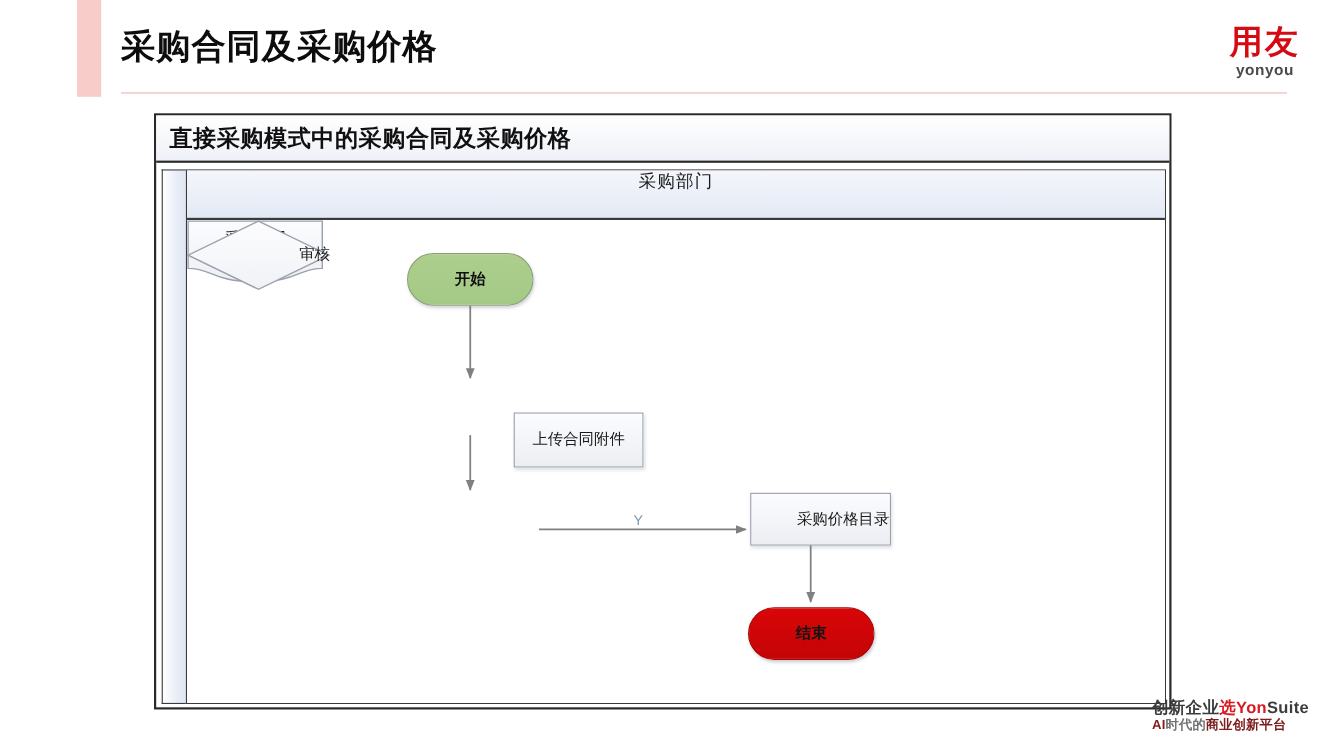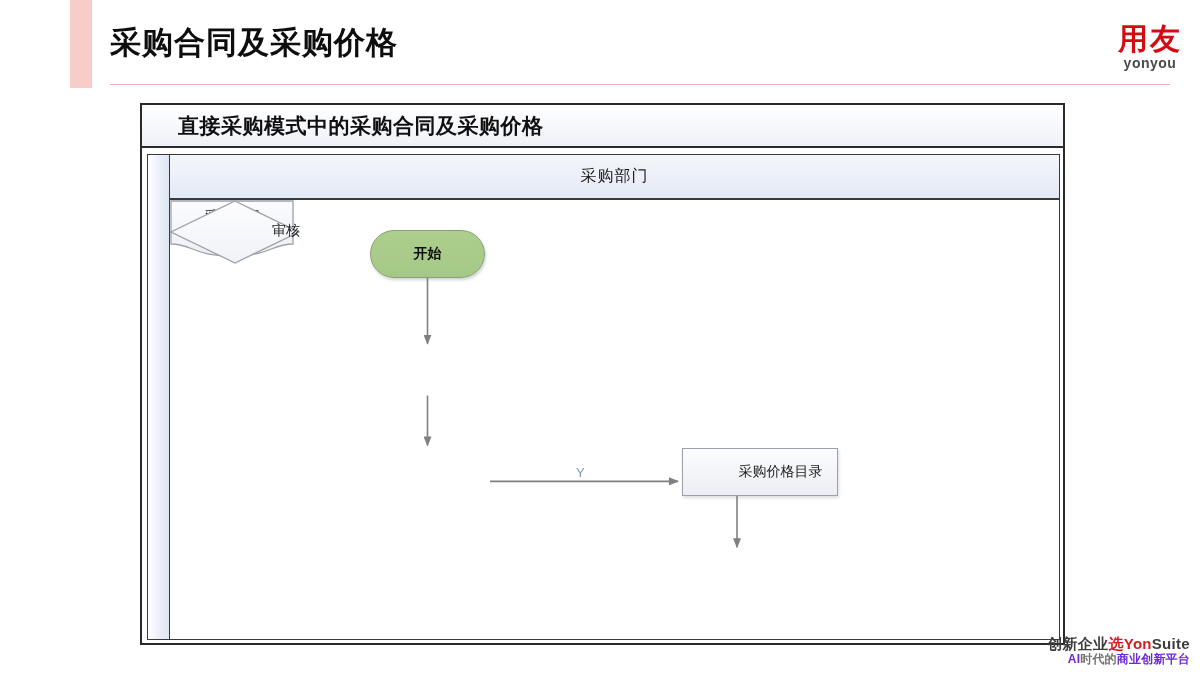--- a/index.html
+++ b/index.html
@@ -93,21 +93,20 @@
     background: linear-gradient(to bottom, #ffffff 0%, #eef1f7 100%);
     display: flex;
     align-items: center;
     padding-left: 12px;
   }
   .diagram-title span {
     font-size: 21px;
     font-weight: bold;
     color: #101010;
     letter-spacing: 0.5px;
-    margin-left: 24px;
   }
 
   
   .lane-wrap {
     position: absolute;
     left: 5px;
     top: 49px;
     width: 913px;
     height: 486px;
     display: flex;
@@ -128,21 +127,20 @@
     display: flex;
     flex-direction: column;
     background: #ffffff;
   }
   .lane-header {
     height: 43px;
     flex: none;
     background: linear-gradient(to bottom, #f4f6fb 0%, #e3e9f5 100%);
     border-bottom: 2px solid #3a3a3a;
     display: flex;
-    align-items: center;
     justify-content: center;
   }
   .lane-header span {
     font-size: 16px;
     color: #1a1a1a;
     letter-spacing: 1px;
   }
   .lane-canvas {
     position: relative;
     flex: 1;
@@ -195,21 +193,21 @@
   .node-attach {
     left: 297px;
     top: 175px;
     width: 118px;
     height: 50px;
     z-index: 4;
   }
   .node-catalog {
     left: 512px;
     top: 248px;
-    width: 156px;
+    width: 128px;
     height: 48px;
     padding-left: 41px;
   }
 
   
   .node-doc {
     left: 194px;
     top: 148px;
     width: 124px;
     height: 64px;
@@ -254,40 +252,39 @@
     font-size: 13px;
     color: #7f9bb3;
   }
   .label-y { left: 406px; top: 265px; }
 
   
   .footer {
     position: absolute;
     right: 10px;
     bottom: 8px;
-    text-align: right;
     line-height: 1.15;
     margin-top: 20px;
   }
   .footer-line1 {
     font-size: 15px;
     font-weight: bold;
     letter-spacing: 0.3px;
     white-space: nowrap;
   }
   .footer-line1 .dark { color: #3c3c3c; }
   .footer-line1 .red { color: #d81b20; }
   .footer-line2 {
     font-size: 12px;
     font-weight: bold;
     letter-spacing: 0.2px;
     white-space: nowrap;
     margin-top: 1px;
   }
-  .footer-line2 .red { color: #6d28d9; }
+  .footer-line2 .red { color: #7f1d1d; }
   .footer-line2 .dark { color: #737373; }
 </style>
 </head>
 <body>
 
 <div class="slide-header">
   <div class="accent-bar"></div>
   <div class="page-title">采购合同及采购价格</div>
   <div class="header-rule"></div>
   <div class="brand-logo">
@@ -338,40 +335,46 @@
               <linearGradient id="docg" x1="0" y1="0" x2="0" y2="1">
                 <stop offset="0%" stop-color="#fbfcfe"></stop>
                 <stop offset="100%" stop-color="#edeff4"></stop>
               </linearGradient>
             </defs>
             <path d="M1,1 L123,1 L123,44 C101,44 101,56 62,56 C23,56 23,44 1,44 Z" fill="url(#docg)" stroke="#9aa0ac" stroke-width="1.3"></path>
           </svg>
           <div class="doc-label">采购合同</div>
         </div>
 
+        <div class="node node-rect node-attach">
+          <span>上传合同附件</span>
+        </div>
 
         <div class="node-decision">
           <svg width="130" height="64" viewBox="0 0 130 64">
             <defs>
               <linearGradient id="diag" x1="0" y1="0" x2="0" y2="1">
                 <stop offset="0%" stop-color="#fdfdfe"></stop>
                 <stop offset="100%" stop-color="#f0f2f6"></stop>
               </linearGradient>
             </defs>
             <polygon points="65,1 129,32 65,63 1,32" fill="url(#diag)" stroke="#9aa0ac" stroke-width="1.3"></polygon>
           </svg>
           <div class="dia-label">审核</div>
         </div>
 
         <div class="edge-label label-y">Y</div>
 
         <div class="node node-rect node-catalog">
           <span>采购价格目录</span>
         </div>
 
+        <div class="node node-end">
+          <span>结束</span>
+        </div>
 
       </div>
     </div>
   </div>
 </div>
 
 <div class="footer">
   <div class="footer-line1">
     <span class="dark">创新企业</span><span class="red">选Yon</span><span class="dark">Suite</span>
   </div>

